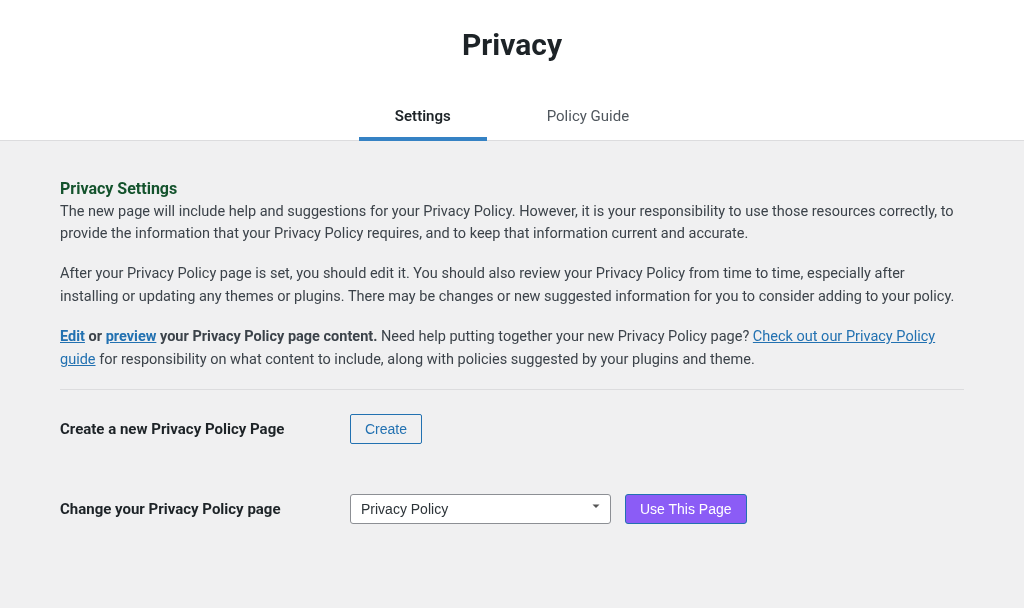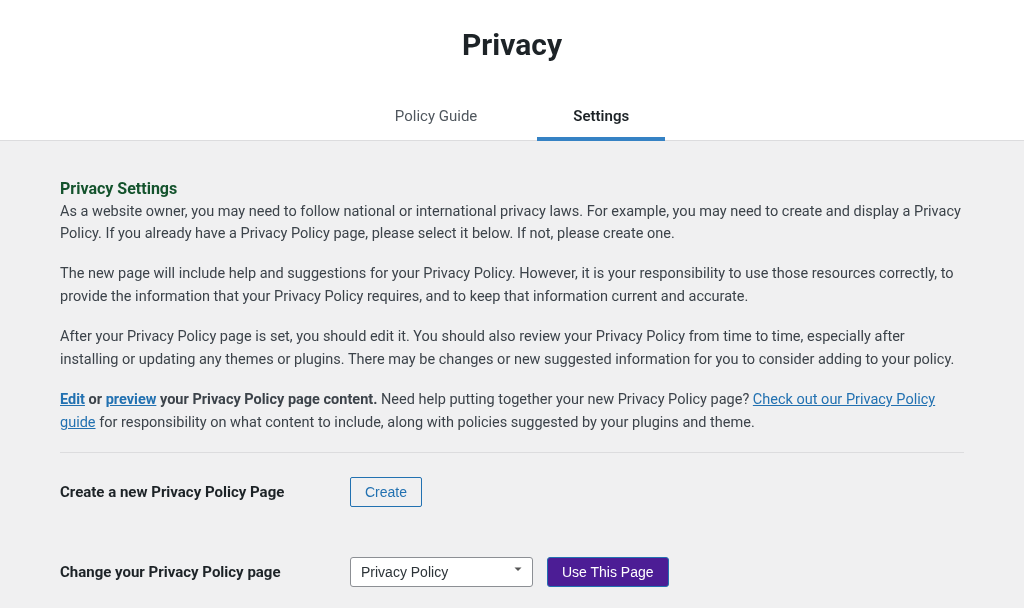--- a/index.html
+++ b/index.html
@@ -89,42 +89,42 @@
     .btn-secondary {
       background: #f0f0f1;
       border: 1px solid #2271b1;
       color: #2271b1;
       padding: 6px 14px;
       font-size: 14px;
       border-radius: 2px;
       cursor: pointer;
     }
     .btn-primary {
-      background: #4c1d95;
+      background: #8b5cf6;
       border: 1px solid #2271b1;
       color: #fff;
       padding: 6px 14px;
       font-size: 14px;
       border-radius: 3px;
       cursor: pointer;
     }
     .select-wrapper {
       position: relative;
       display: inline-block;
     }
     .select {
       appearance: none;
       -webkit-appearance: none;
       background: #fff;
       border: 1px solid #8c8f94;
       border-radius: 3px;
       padding: 6px 32px 6px 10px;
       font-size: 14px;
       color: #2c3338;
-      width: 183px;
+      width: 261px;
       cursor: pointer;
     }
     .select-chevron {
       position: absolute;
       right: 8px;
       top: 50%;
       transform: translateY(-50%);
       pointer-events: none;
     }
     .controls-row {
@@ -132,29 +132,28 @@
       align-items: center;
       gap: 14px;
     }
   </style>
 </head>
 <body>
 
 <div class="header">
   <h1 class="page-title">Privacy</h1>
   <div class="tabs">
+    <div class="tab active">Settings</div>
     <div class="tab">Policy Guide</div>
-    <div class="tab active">Settings</div>
   </div>
 </div>
 
 <div class="content">
   <h2 class="section-title">Privacy Settings</h2>
 
-  <p class="para">As a website owner, you may need to follow national or international privacy laws. For example, you may need to create and display a Privacy Policy. If you already have a Privacy Policy page, please select it below. If not, please create one.</p>
   <p class="para">The new page will include help and suggestions for your Privacy Policy. However, it is your responsibility to use those resources correctly, to provide the information that your Privacy Policy requires, and to keep that information current and accurate.</p>
   <p class="para">After your Privacy Policy page is set, you should edit it. You should also review your Privacy Policy from time to time, especially after installing or updating any themes or plugins. There may be changes or new suggested information for you to consider adding to your policy.</p>
 
   <p class="para">
     <strong>
       <a href="#">Edit</a><span> or </span><a href="#">preview</a><span> your Privacy Policy page content.</span>
     </strong><span> Need help putting together your new Privacy Policy page? </span><a href="#">Check out our Privacy Policy guide</a><span> for responsibility on what content to include, along with policies suggested by your plugins and theme.</span>
   </p>
 
   <hr class="divider">

